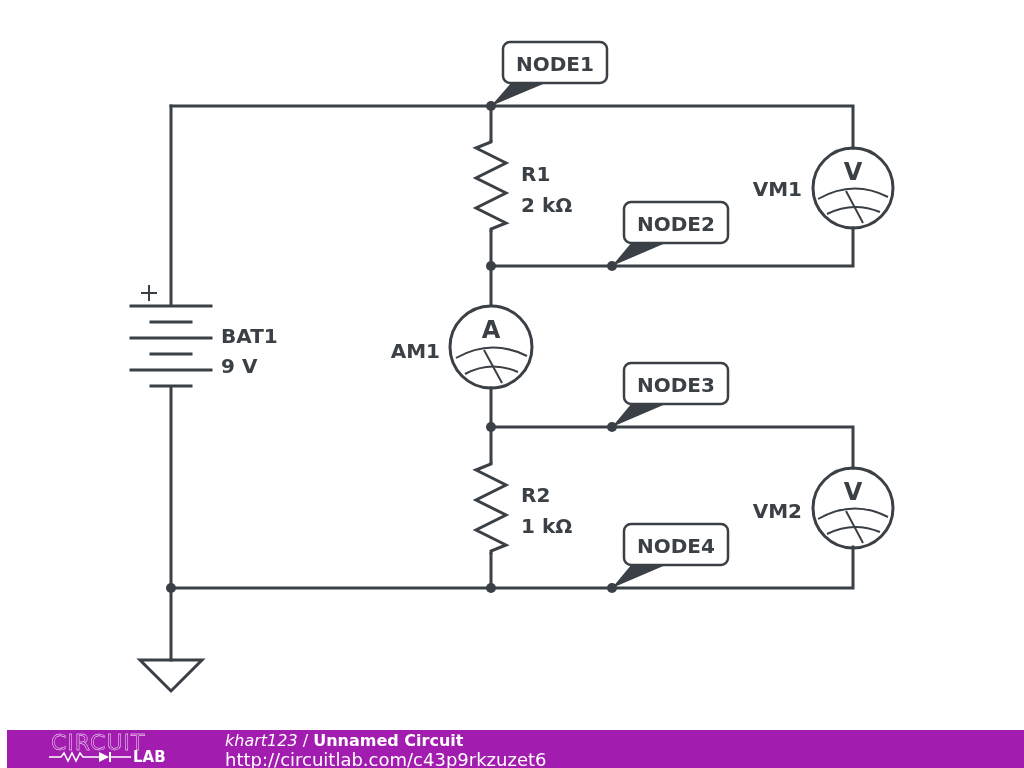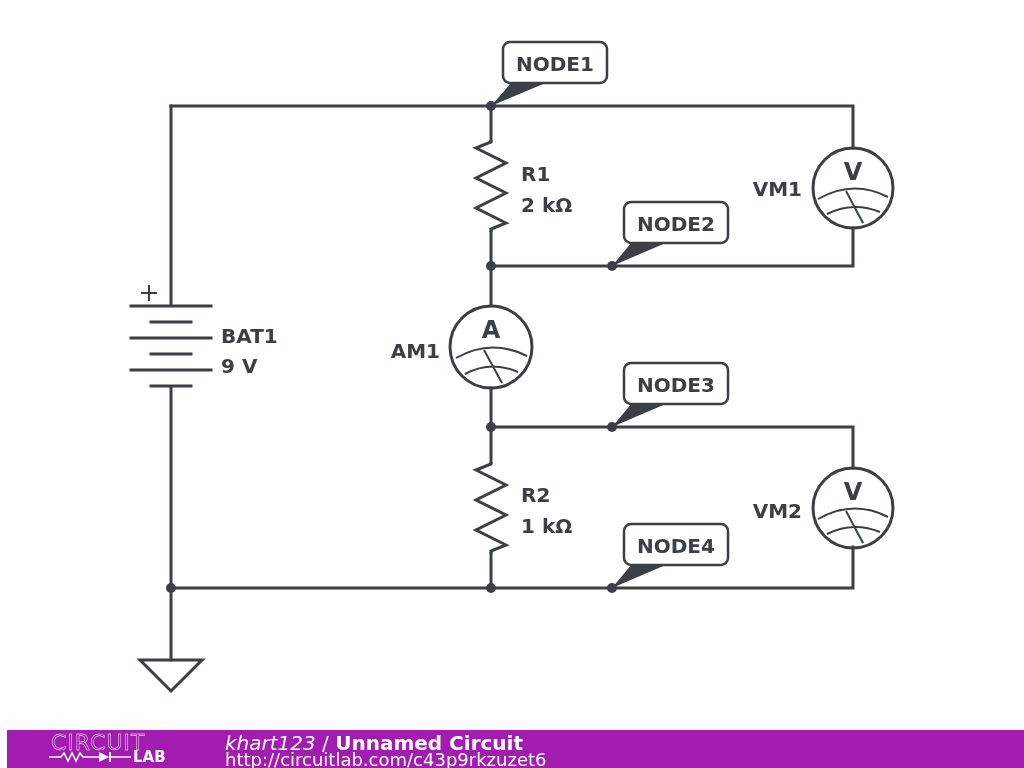--- a/index.html
+++ b/index.html
@@ -12,21 +12,21 @@
   .dot { fill: #3a4045; }
   .lbl { font-size: 20px; }
   .meter-letter { font-size: 24px; }
   .node-box { fill: #ffffff; stroke: #3a4045; stroke-width: 2.5; }
   .node-text { font-size: 20px; }
   .footer { position: absolute; left: 0; top: 730px; width: 1024px; height: 38px; background: #a21caf; color: #fff; margin-left: 7px; }
   .logo { position: absolute; left: 40px; top: 0; width: 140px; height: 38px; }
   .logo-top { position: absolute; left: 4px; top: 0px; font-family: "DejaVu Sans", sans-serif; font-size: 22px; letter-spacing: 1px; color: #fff; font-weight: normal; -webkit-text-stroke: 0.4px #fff; color: transparent; }
   .logo-lab { position: absolute; left: 86px; top: 18px; font-family: "DejaVu Sans", sans-serif; font-size: 15px; font-weight: bold; color: #fff; text-align: right; }
   .logo-svg { position: absolute; left: 0; top: 19px; }
-  .f-line1 { position: absolute; left: 218px; top: 1px; font-size: 20px; color: #fff; }
+  .f-line1 { position: absolute; left: 218px; top: 1px; font-size: 16px; color: #fff; }
   .f-user { font-style: italic; }
   .f-title { font-weight: bold; }
   .f-line2 { position: absolute; left: 218px; top: 19px; font-size: 18px; color: #fff; }
 </style>
 </head>
 <body>
 
 <svg id="canvas" viewBox="0 0 1024 730" xmlns="http://www.w3.org/2000/svg">
 
   <g>

